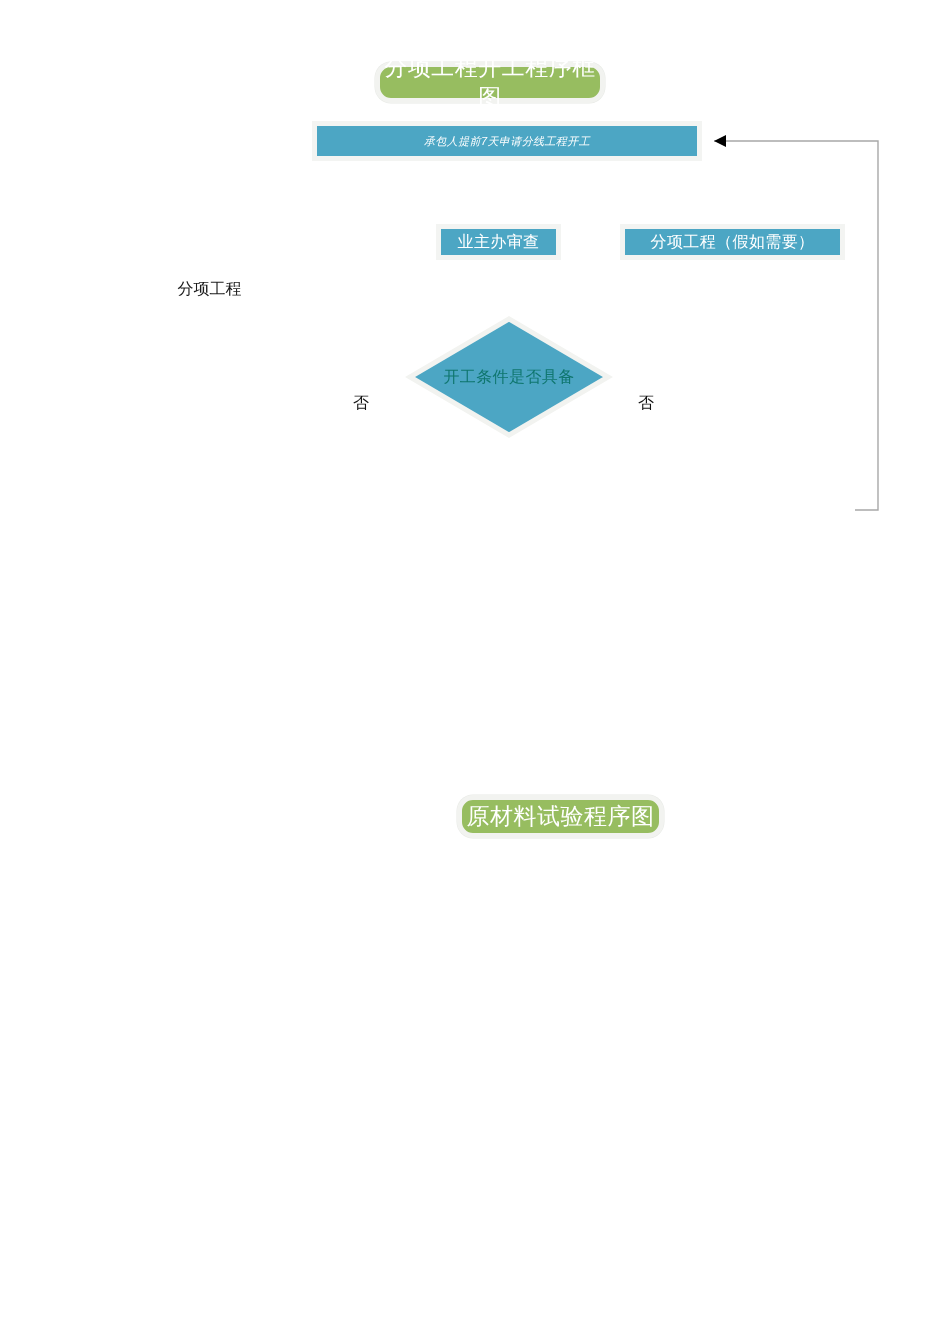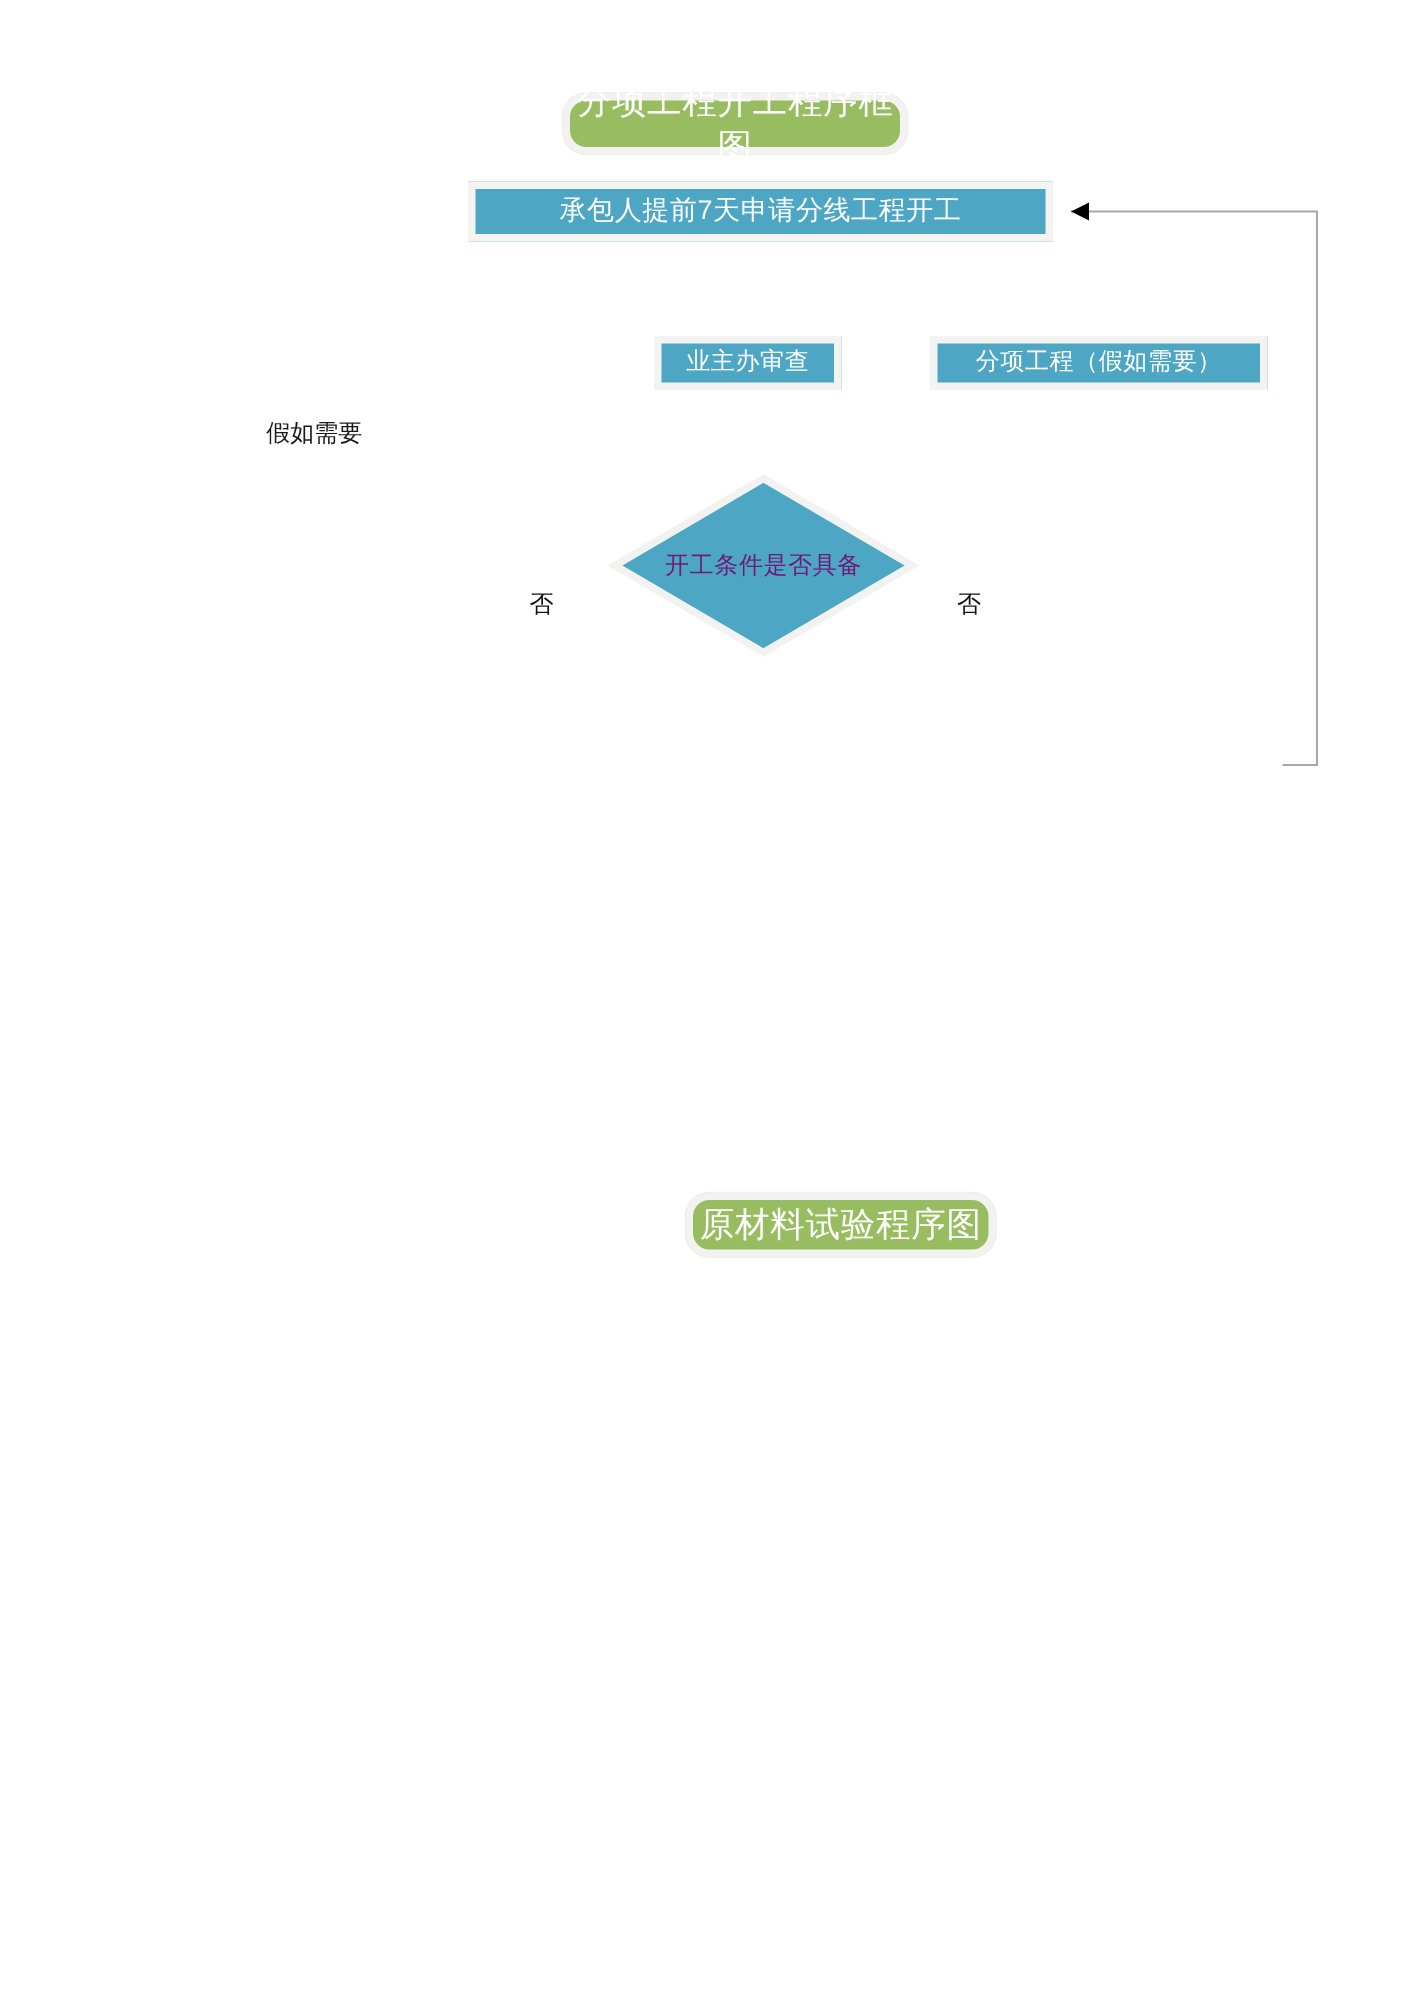--- a/index.html
+++ b/index.html
@@ -44,21 +44,22 @@
 
   
   .process-box {
     background: #4ca6c4;
     border: 5px solid #f3f4f2;
     font-size: 16px;
     font-family: "Liberation Sans", sans-serif;
     letter-spacing: 0.4px;
   }
   .process-box.wide-header {
-    font-size: 18px;
+    font-size: 11px;
+    font-style: italic;
   }
 
   
   .caption {
     position: absolute;
     color: #1a1a1a;
     font-family: "Liberation Serif", serif;
     font-size: 16px;
     text-align: center;
     white-space: nowrap;
@@ -74,21 +75,21 @@
   }
   .diamond-label {
     position: absolute;
     left: 0;
     top: 0;
     width: 100%;
     height: 100%;
     display: flex;
     align-items: center;
     justify-content: center;
-    color: #701a75;
+    color: #0f766e;
     font-family: Liberation Sans, sans-serif;
     font-size: 16px;
     letter-spacing: 0.4px;
     pointer-events: none;
   }
 
   
   #connectors {
     position: absolute;
     left: 0;
@@ -124,21 +125,21 @@
 
     <path class="conn-line" d="M 855 510 L 878 510 L 878 141 L 714 141"></path>
     <polygon class="conn-head" points="714,141 726,135 726,147"></polygon>
   </svg>
 
   <div class="node title-pill" style="left:375px; top:62px; width:230px; height:41px;">分项工程开工程序框图</div>
 
   <div class="node process-box wide-header" style="left:312px; top:121px; width:390px; height:40px;">承包人提前7天申请分线工程开工</div>
 
 
-  <div class="caption" style="left:108px; top:279px; width:203px;">假如需要</div>
+  <div class="caption" style="left:108px; top:279px; width:203px;">分项工程</div>
 
   <div class="node process-box" style="left:436px; top:224px; width:125px; height:36px;">业主办审查</div>
 
   <div class="node process-box" style="left:620px; top:224px; width:225px; height:36px;">分项工程（假如需要）</div>
 
   <div class="diamond-wrap" style="left:408px; top:317px; width:202px; height:120px;">
     <svg width="202" height="120" viewBox="0 0 202 120" xmlns="http://www.w3.org/2000/svg">
       <polygon points="101,2 200,60 101,118 2,60" fill="#4ca6c4" stroke="#f2f3f0" stroke-width="5"></polygon>
     </svg>
     <div class="diamond-label">开工条件是否具备</div>

